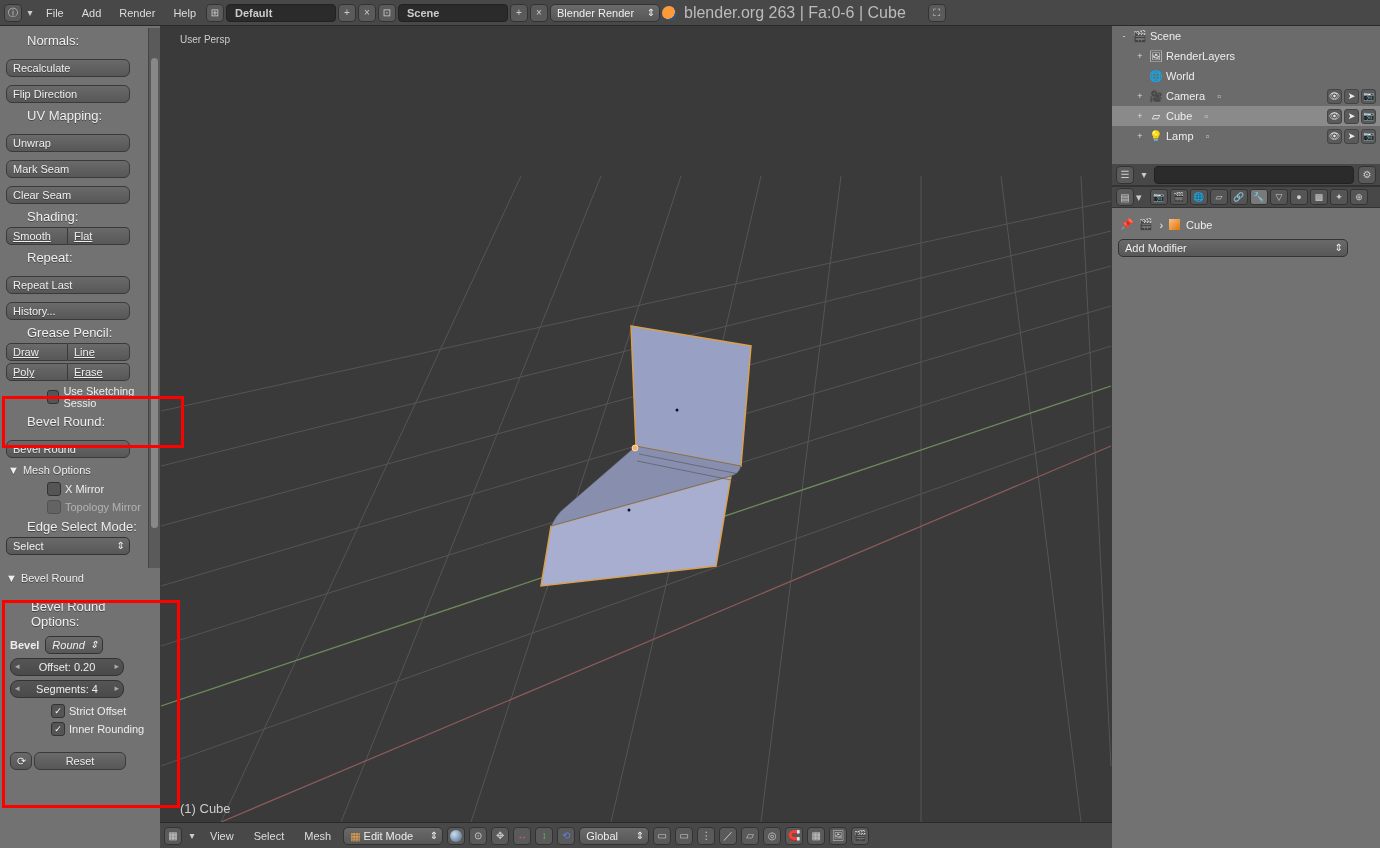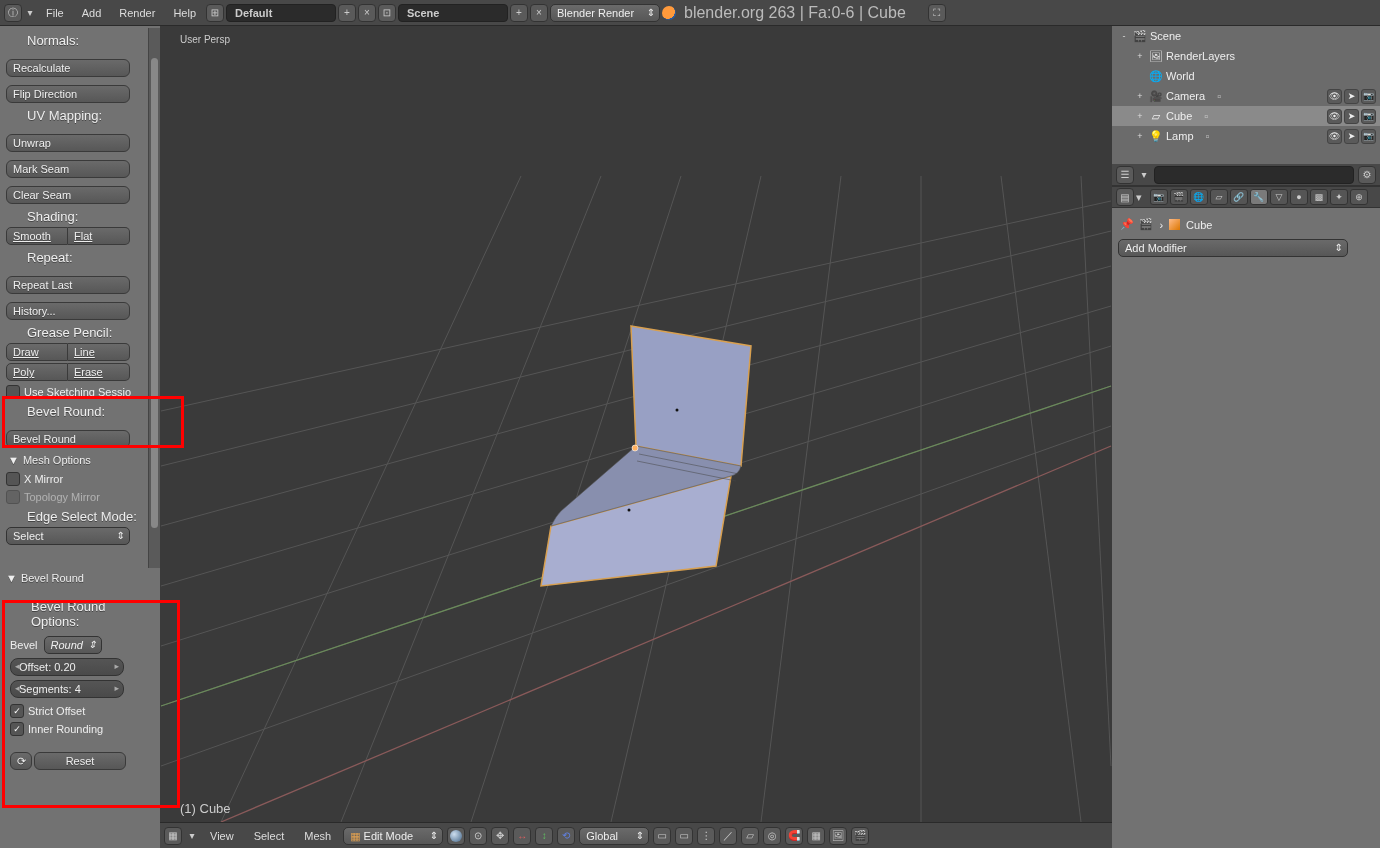--- a/index.html
+++ b/index.html
@@ -21,24 +21,24 @@
 .right-col { width: 268px; background: #727272; display: flex; flex-direction: column; }
 
 
 .tool-scroll { overflow-y: auto; padding: 4px 4px 4px 6px; flex: 0 0 auto; }
 .panel-label { color: #eee; font-size: 13px; padding: 3px 2px; text-shadow: 0 1px 0 rgba(0,0,0,.4); margin-left: 19px; }
 .panel-hdr { color: #eee; font-size: 11px; padding: 4px 2px; display: flex; align-items: center; gap: 4px; text-shadow: 0 1px 0 rgba(0,0,0,.4); }
 .btn { background: linear-gradient(#6a6a6a,#575757); border: 1px solid #3a3a3a; border-radius: 6px; color: #eee; padding: 2px 6px; height: 18px; text-align: left; cursor: pointer; display: block; width: 124px; margin-bottom: 2px; text-shadow: 0 1px 0 rgba(0,0,0,.3); margin-top: 8px; }
 .btn-row { display: flex; gap: 0; width: 124px; margin-bottom: 2px; }
 .btn-row .btn { width: 62px; border-radius: 5px 0 0 5px; margin: 0; text-decoration: underline; }
 .btn-row .btn:last-child { border-radius: 0 5px 5px 0; border-left: none; }
-.check-row { display: flex; align-items: center; gap: 4px; padding: 2px 0; color: #eee; }
+.check-row { display: flex; align-items: center; gap: 4px; padding: 2px 0; color: #eee; margin-left: 41px; }
 .check { width: 14px; height: 14px; background: #555; border: 1px solid #333; border-radius: 3px; display: inline-flex; align-items: center; justify-content: center; font-size: 9px; color: #fff; }
 .check.on::after { content: "✓"; }
-.num-field { background: linear-gradient(#555,#4a4a4a); border: 1px solid #333; border-radius: 8px; color: #eee; padding: 2px 8px; height: 18px; width: 114px; position: relative; margin-bottom: 4px; }
+.num-field { background: linear-gradient(#555,#4a4a4a); border: 1px solid #333; border-radius: 8px; color: #eee; padding: 2px 8px; height: 18px; width: 114px; text-align: center; position: relative; margin-bottom: 4px; }
 .num-field::before { content: "◂"; position: absolute; left: 4px; font-size: 9px; color: #aaa; }
 .num-field::after { content: "▸"; position: absolute; right: 4px; font-size: 9px; color: #aaa; }
 .select-field { background: linear-gradient(#6a6a6a,#575757); border: 1px solid #333; border-radius: 5px; color: #eee; padding: 2px 6px; height: 18px; width: 124px; text-align: left; position: relative; }
 .select-field::after { content: "⇕"; position: absolute; right: 4px; font-size: 10px; }
 
 .redbox { border: 3px solid #f00; position: absolute; pointer-events: none; z-index: 10; }
 .red1 { left: 2px; top: 370px; width: 182px; height: 52px; }
 .red2 { left: 2px; top: 574px; width: 178px; height: 208px; }
 
 .scrollbar-mock { width: 12px; background: #5a5a5a; border-left: 1px solid #444; position: absolute; right: 0; top: 0; bottom: 0; }
@@ -159,21 +159,21 @@
         <div class="scrollbar-thumb" style="height:470px;margin-top:30px;"></div>
       </div>
 
     <div class="panel-hdr" style="background:#727272;padding-left:6px;">
         <span>▼</span>
         <span>Bevel Round</span>
       </div>
     <div style="padding:8px 8px 4px 10px;">
       <div class="panel-label">Bevel Round Options:</div>
       <div style="display:flex;gap:6px;align-items:center;padding:4px 0;">
-        <span style="color:#eee;">Bevel</span>
+        <span style="color:#eee;font-weight:bold;">Bevel</span>
         <span class="select-field" style="width:58px;font-style:italic;">Round</span>
       </div>
       <div class="num-field">Offset: 0.20</div>
       <div class="num-field">Segments: 4</div>
       <div class="check-row">
           <span class="check on"></span>
           <span>Strict Offset</span>
         </div>
       <div class="check-row">
           <span class="check on"></span>

